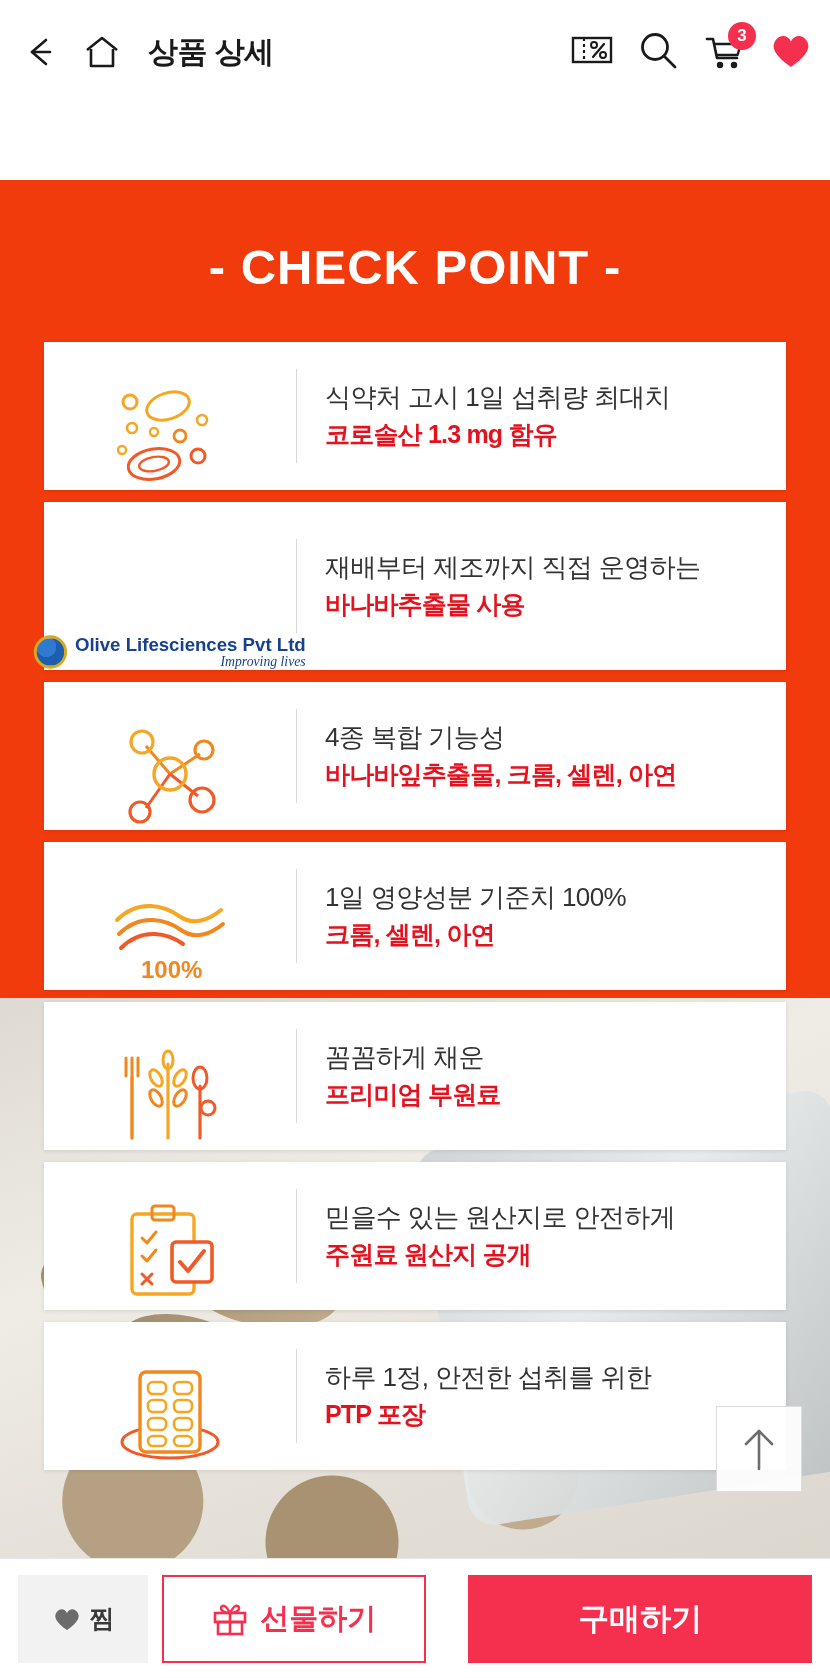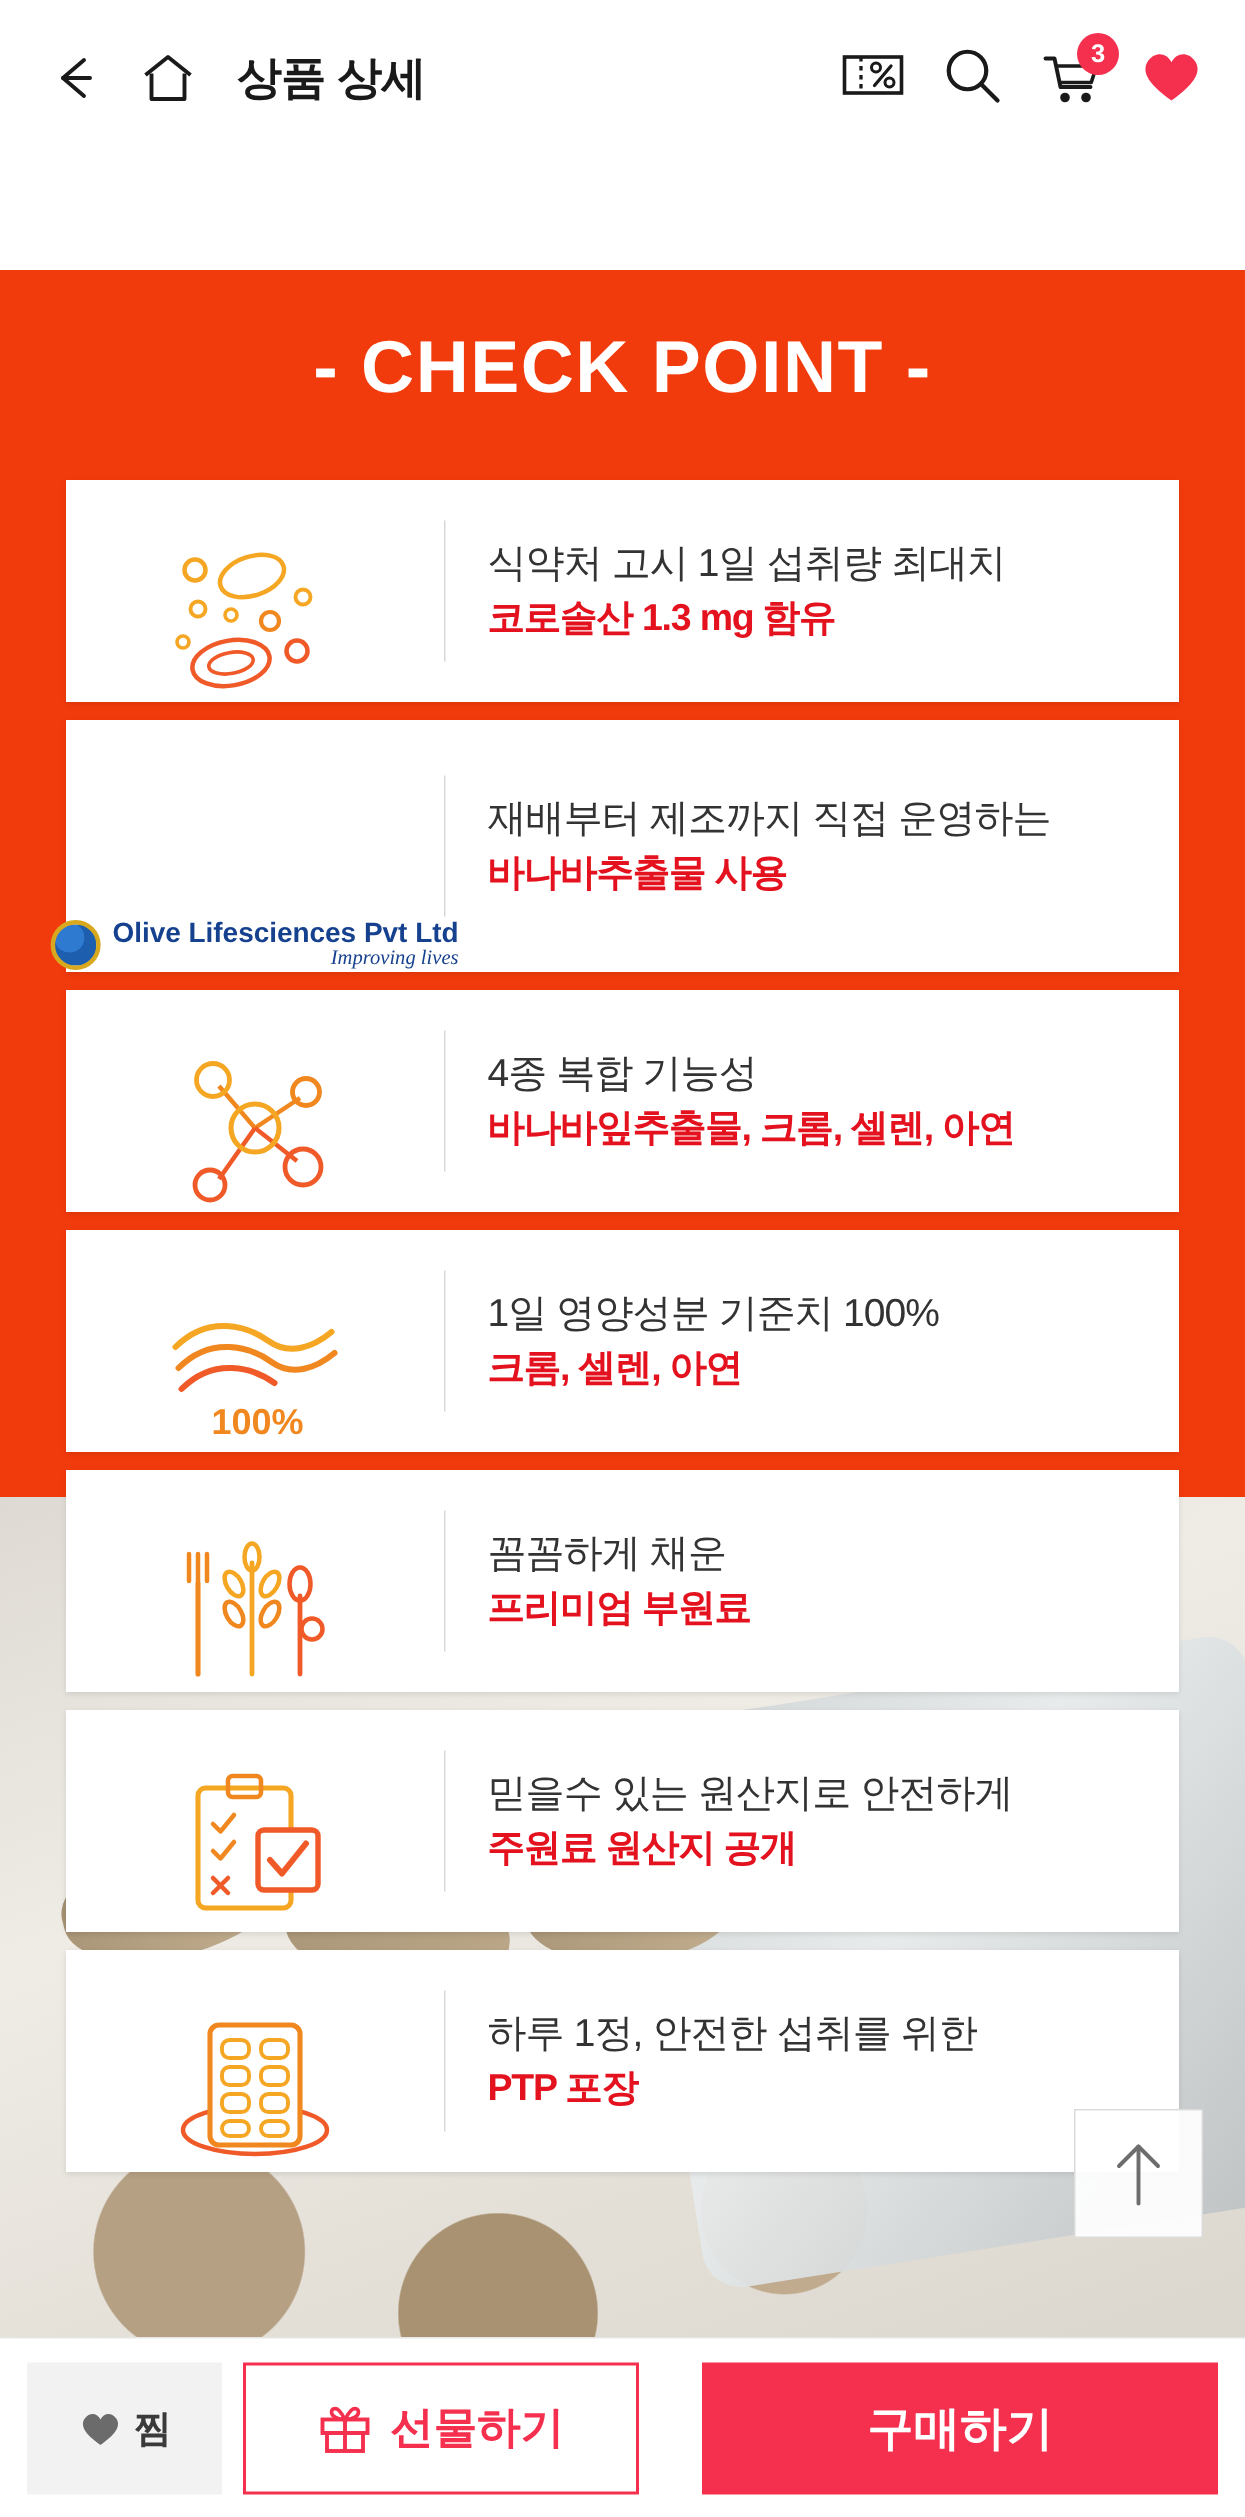--- a/index.html
+++ b/index.html
@@ -16,21 +16,21 @@
     height: 1678px;
     background: #ffffff;
     overflow: hidden;
   }
 
   
   .topbar {
     height: 104px;
     display: flex;
     align-items: center;
-    padding: 0 22px;
+    padding: 0 12px;
     background: #ffffff;
     position: relative;
     z-index: 5;
   }
   .topbar .icon-btn {
     display: flex;
     align-items: center;
     justify-content: center;
     width: 56px;
     height: 56px;
@@ -145,21 +145,21 @@
     background: linear-gradient(150deg, #9e8a6c, #c4b091);
   }
 
   .check-title {
     position: relative;
     text-align: center;
     color: #ffffff;
     font-size: 49px;
     font-weight: bold;
     letter-spacing: 1px;
-    padding-top: 37px;
+    padding-top: 59px;
     z-index: 2;
   }
 
   .cards {
     position: relative;
     z-index: 3;
     margin-top: 36px;
     padding: 11px 44px;
   }
   .card {

